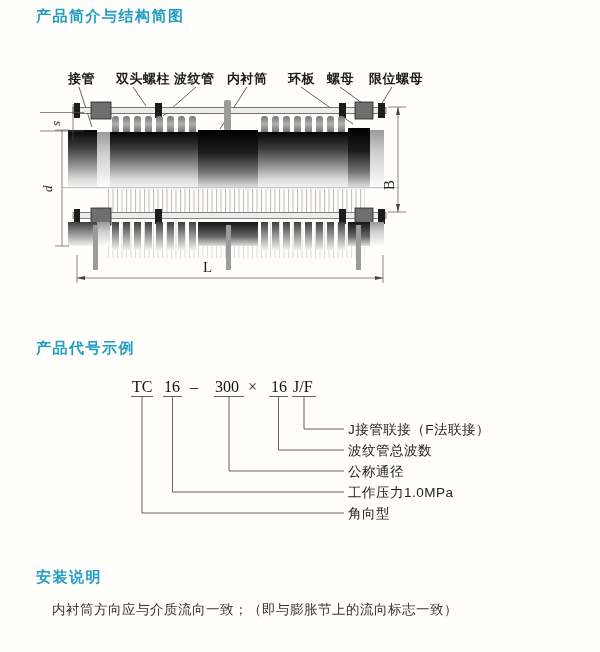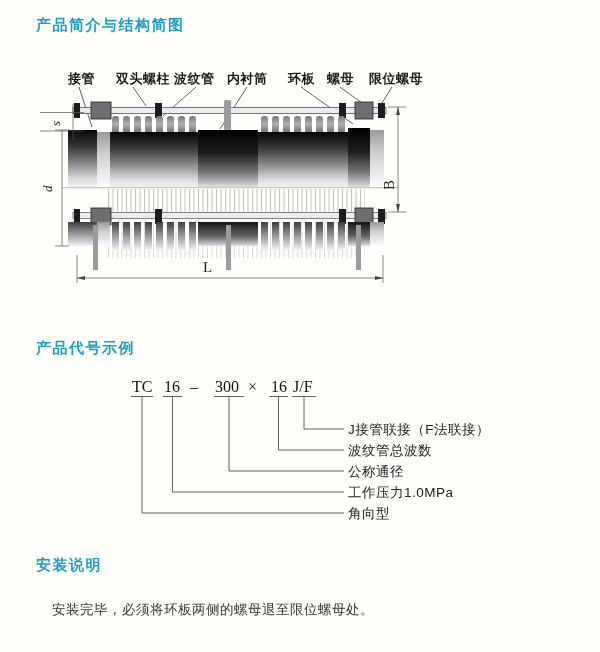--- a/index.html
+++ b/index.html
@@ -6,23 +6,23 @@
   body{
     width:600px;height:652px;position:relative;overflow:hidden;
     background:#fffefa;
     font-family:"Liberation Sans","DejaVu Sans",sans-serif;
     color:#2a2a2a;
   }
   .heading{
     position:absolute;left:36px;
     font-size:15px;font-weight:bold;color:#1f9dc4;letter-spacing:1.5px;
   }
-  #h1{top:16px;font-family:Liberation Serif, serif;}
+  #h1{top:7px;font-family:Liberation Serif, serif;}
   #h2{top:339px;}
-  #h3{top:556px;}
+  #h3{top:568px;}
   .svgwrap{position:absolute;left:0;}
   #diagram{top:60px;width:600px;height:242px;}
   #codefig{top:372px;width:600px;height:160px;}
   .para{
     position:absolute;left:52px;top:599px;width:520px;
     font-size:13.5px;line-height:21.5px;color:#333;letter-spacing:0.5px;
   }
   
   text{user-select:none;}
   .plabel{font-family:"Liberation Sans","DejaVu Sans",sans-serif;font-size:13px;font-weight:bold;fill:#1b1b1b;letter-spacing:0.5px;}
@@ -252,14 +252,14 @@
 
   <text class="callout" x="348" y="62">J接管联接（F法联接）</text>
   <text class="callout" x="348" y="83">波纹管总波数</text>
   <text class="callout" x="348" y="104">公称通径</text>
   <text class="callout" x="348" y="125">工作压力1.0MPa</text>
   <text class="callout" x="348" y="146">角向型</text>
 </svg>
 
 <div id="h3" class="heading">安装说明</div>
 <div class="para">
-  <div>安装完毕，必须将环板两侧的螺母退至限位螺母处。</div>
+  <div>内衬筒方向应与介质流向一致；（即与膨胀节上的流向标志一致）</div>
 </div>
 
 </body></html>

